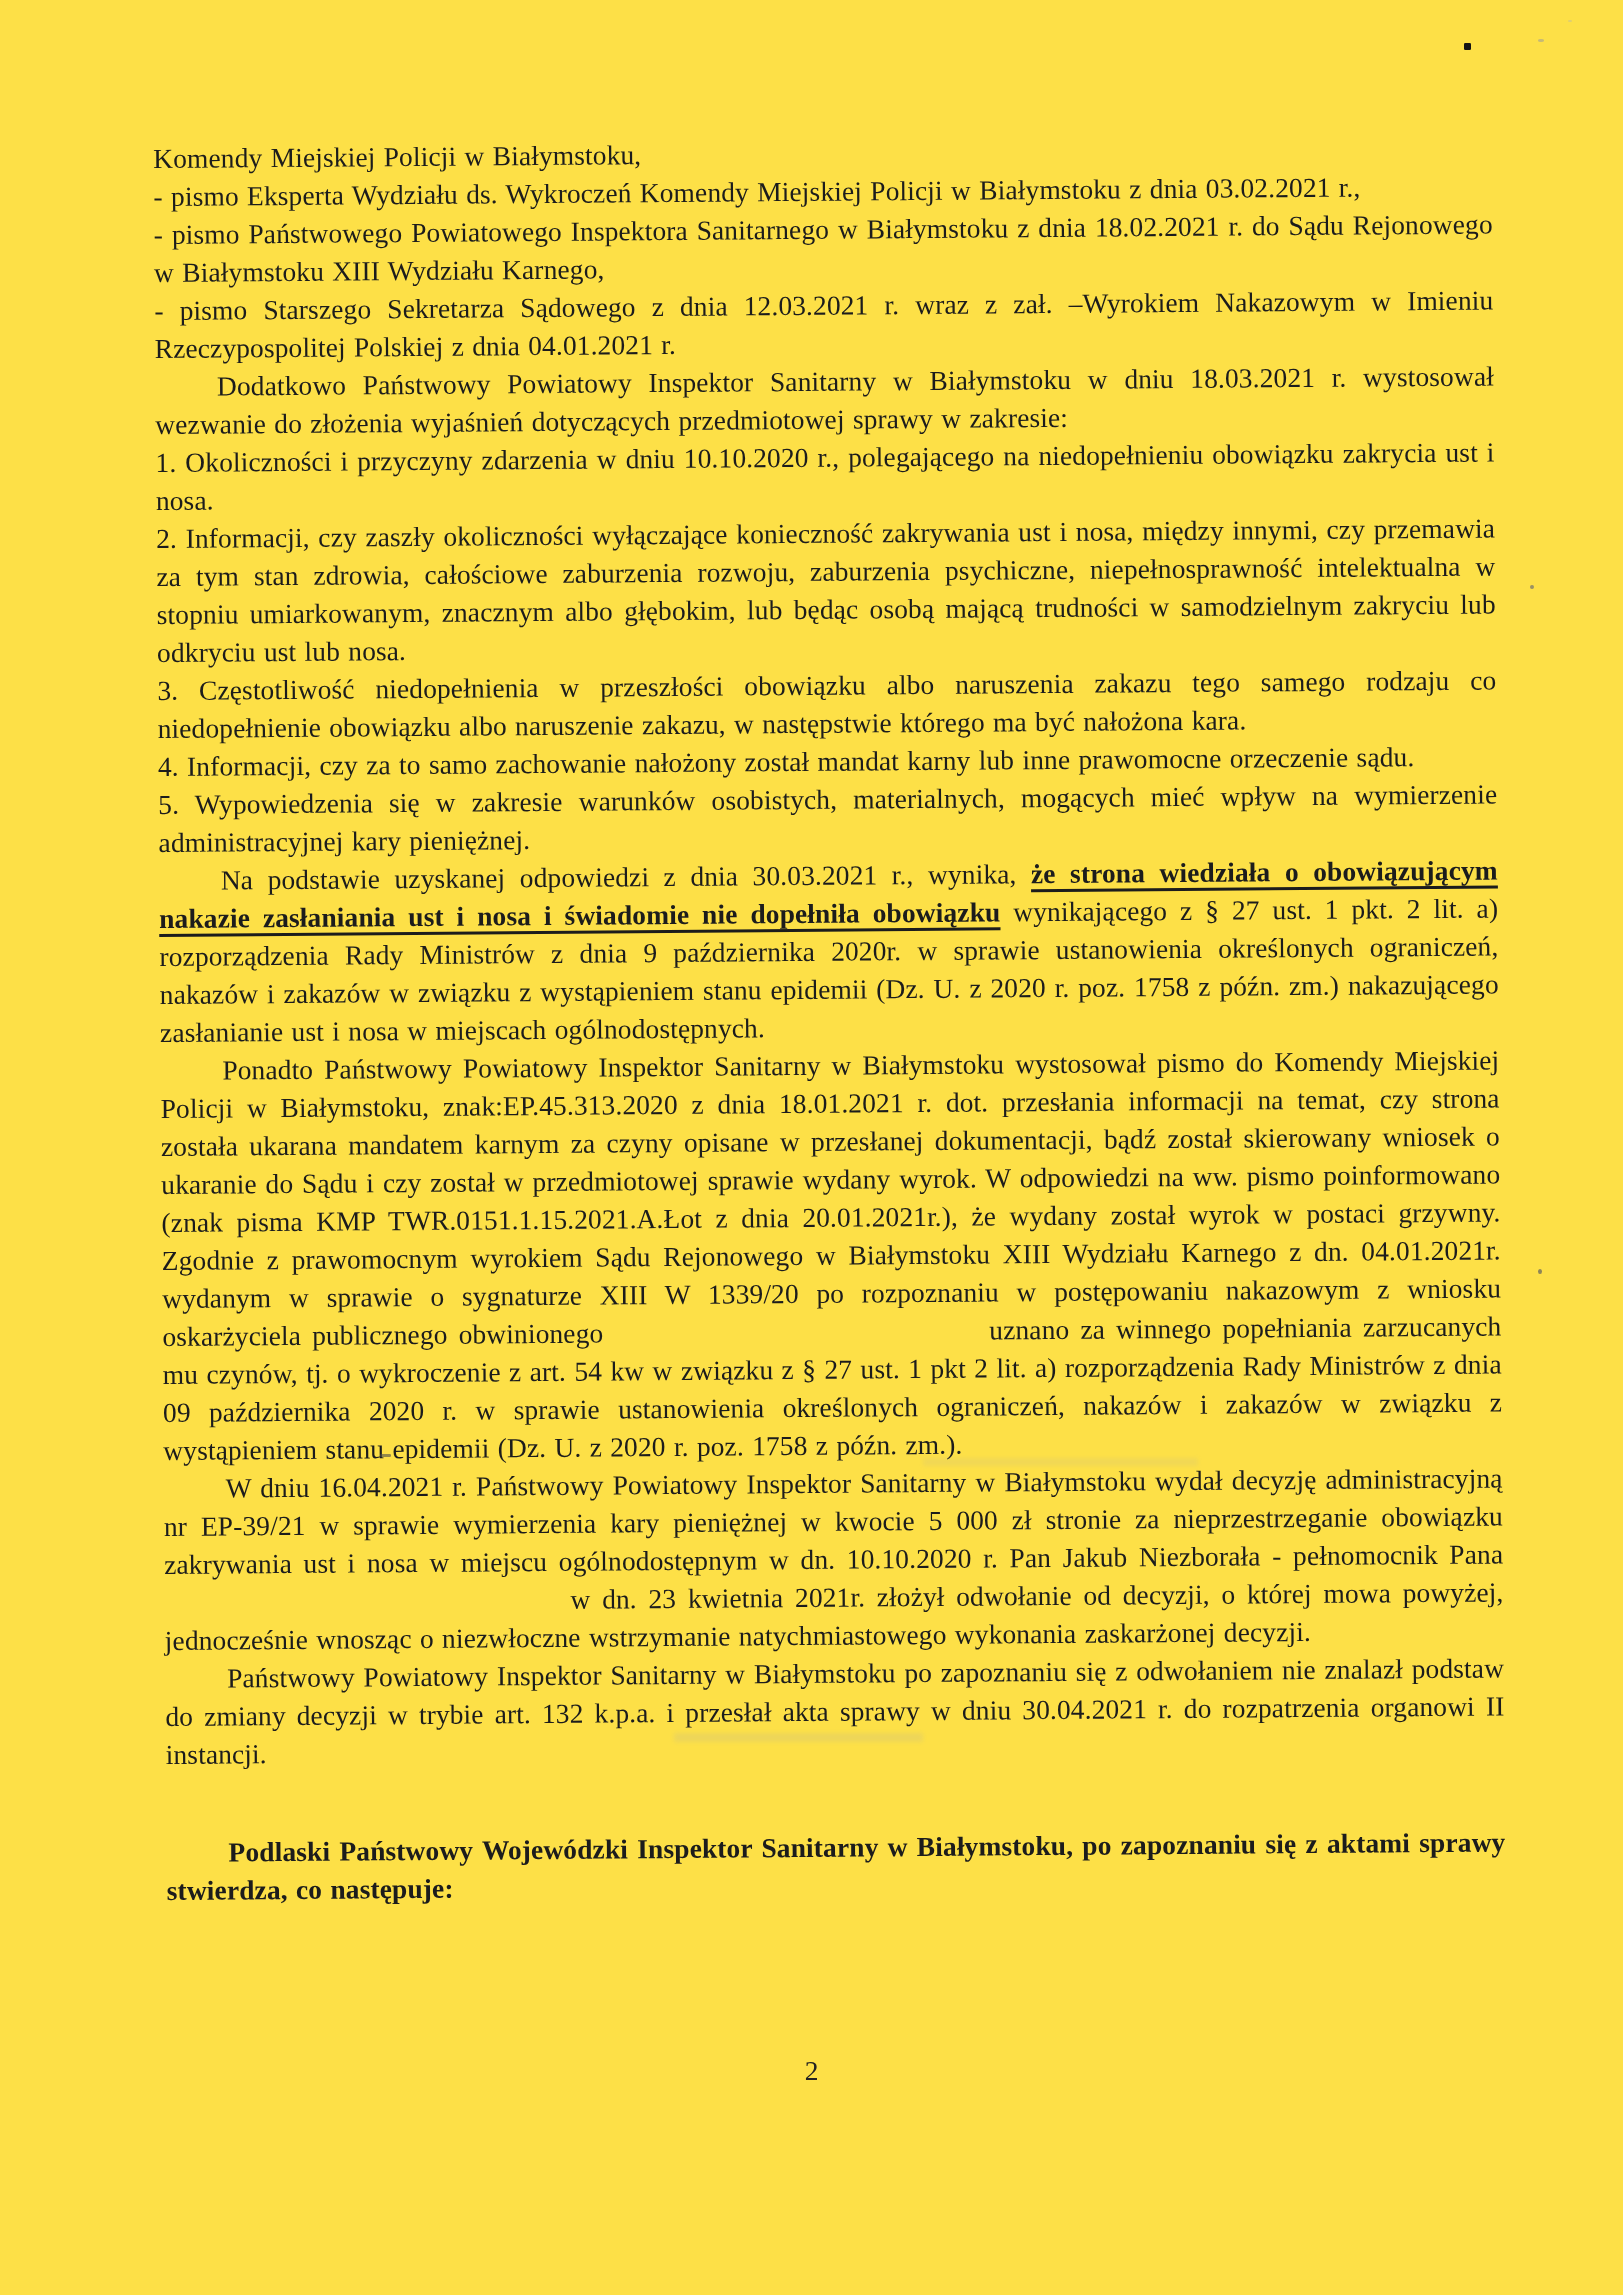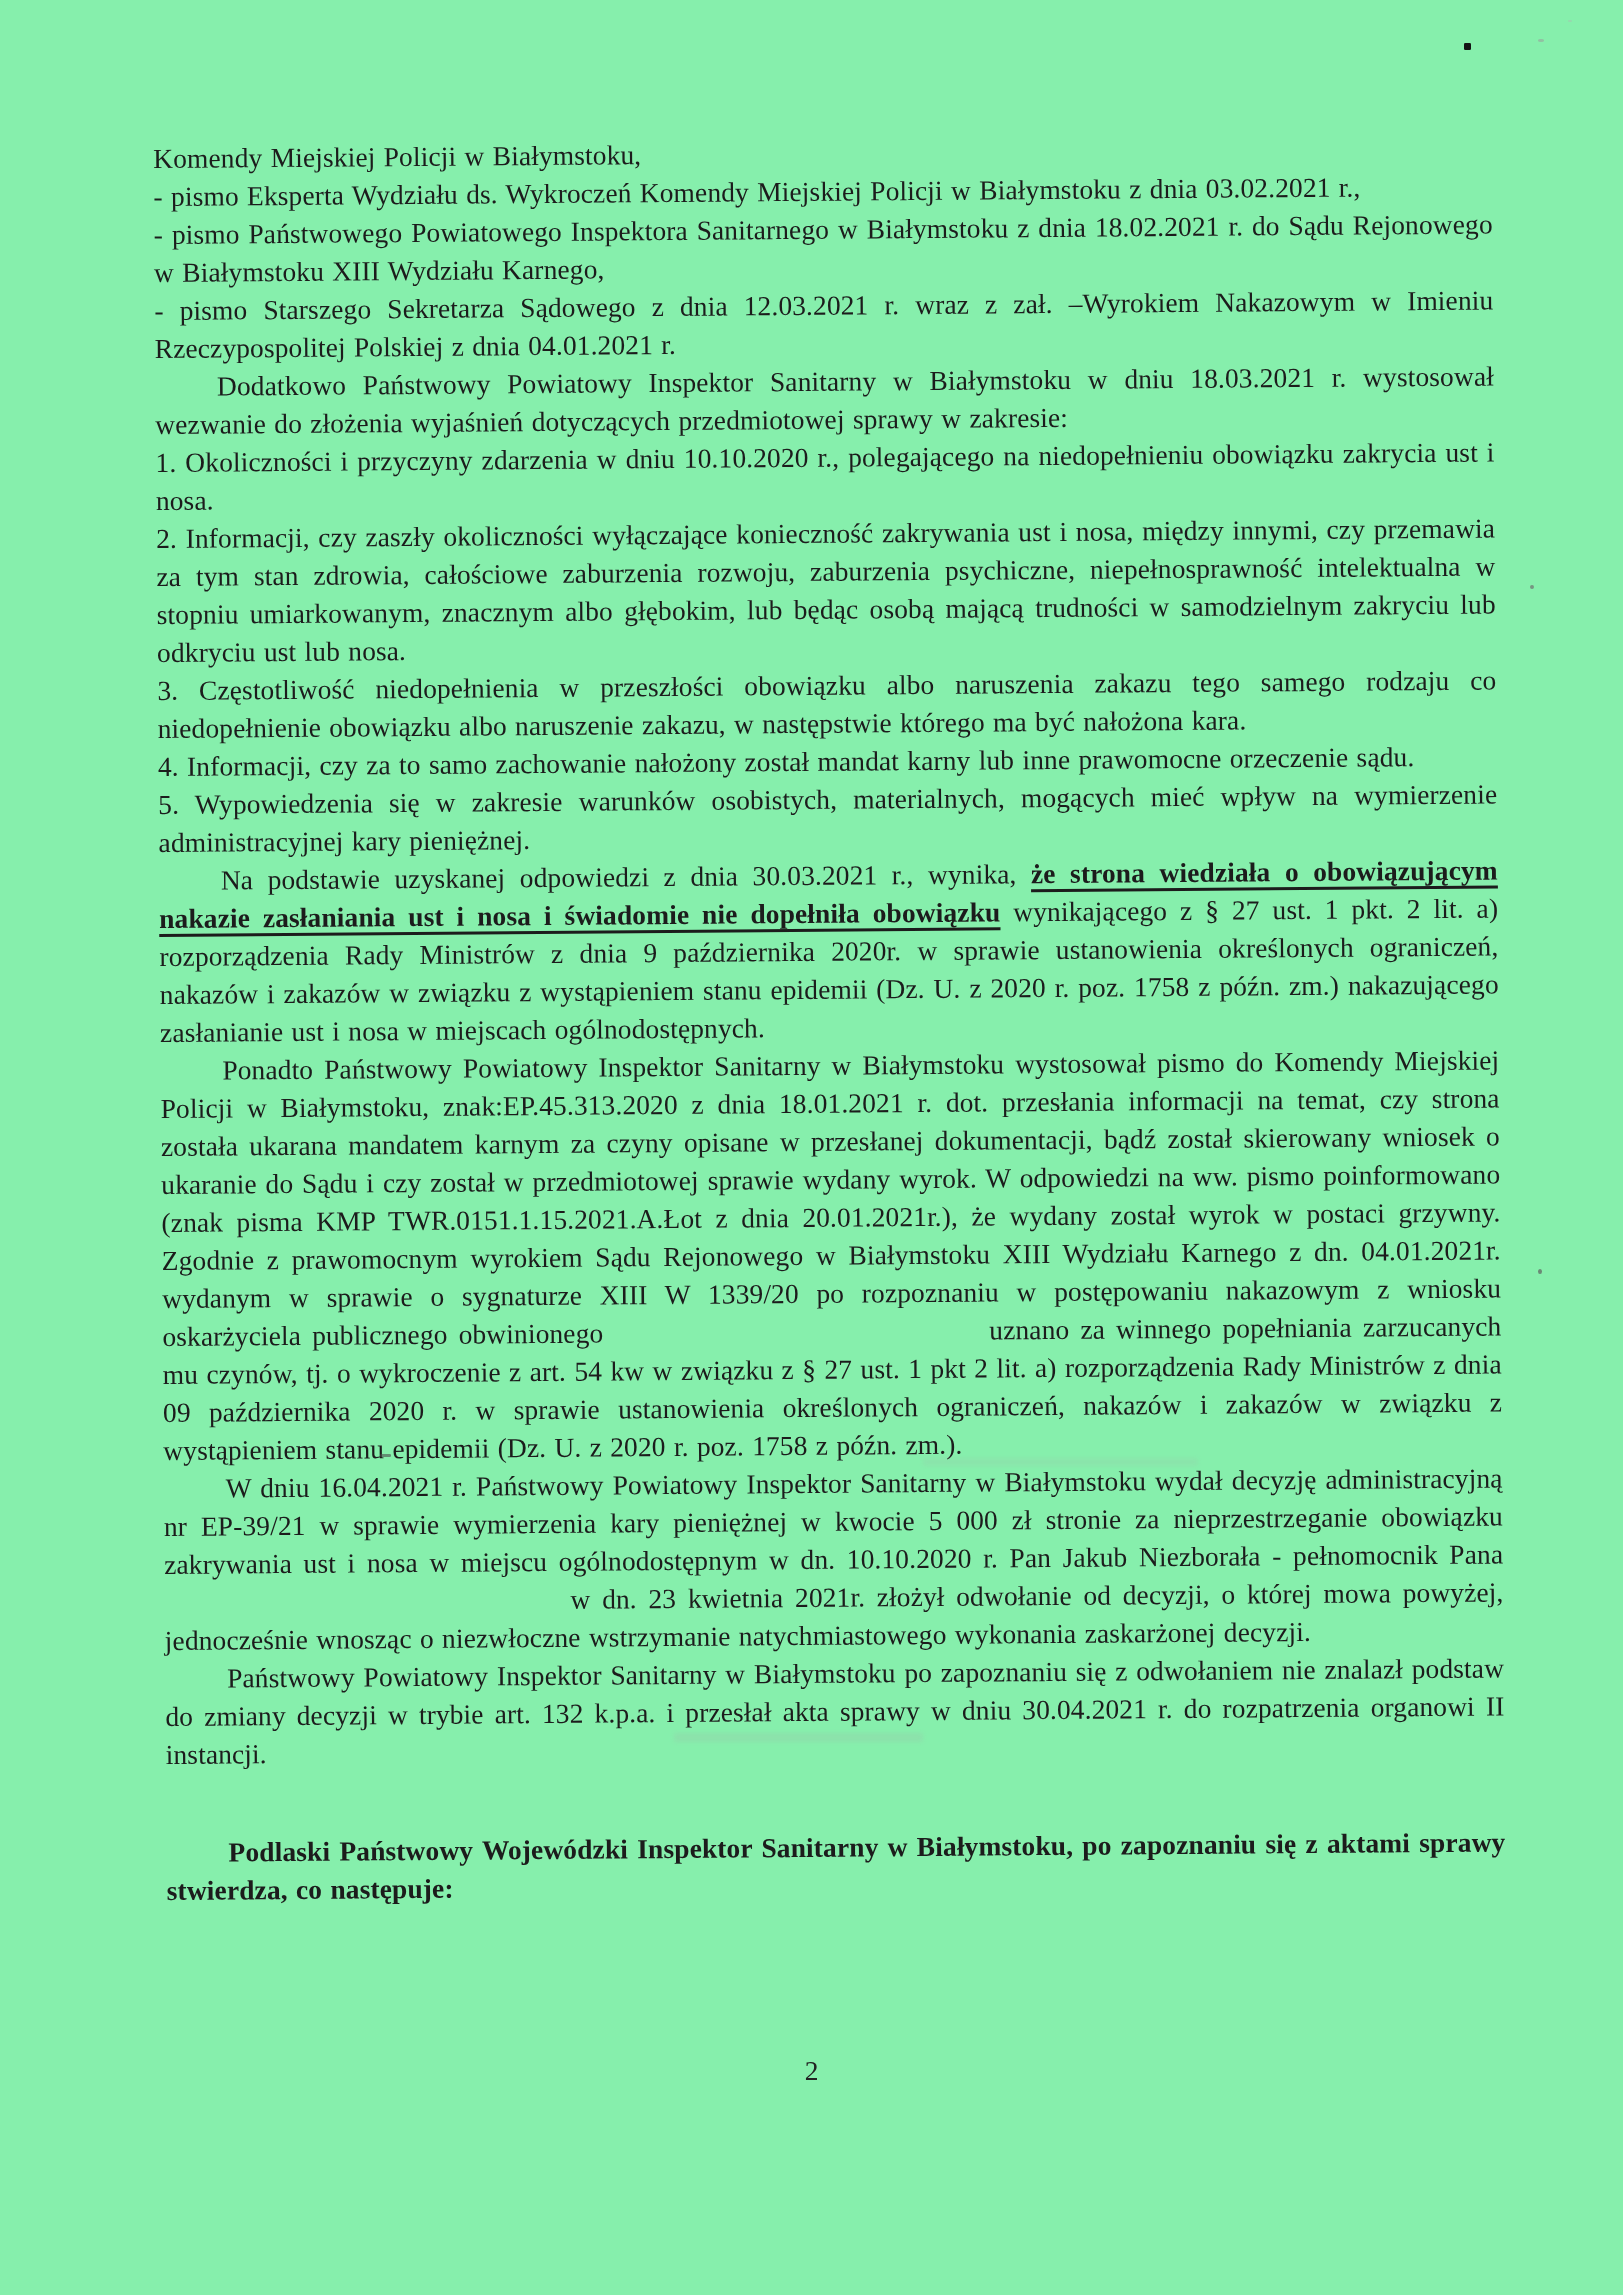--- a/index.html
+++ b/index.html
@@ -11,21 +11,21 @@
     height: 2295px;
     background: #ffffff;
     position: relative;
     overflow: hidden;
     font-family: "Liberation Serif", "DejaVu Serif", serif;
     color: #1c1c1c;
   }
   .page {
     position: absolute;
     inset: 0;
-    background: #86efac;
+    background: #fde047;
   }
   .doc-body {
     position: absolute;
     left: 153px;
     top: 140px;
     width: 1339px;
     transform: rotate(-0.45deg);
     transform-origin: top left;
   }
   .para {

